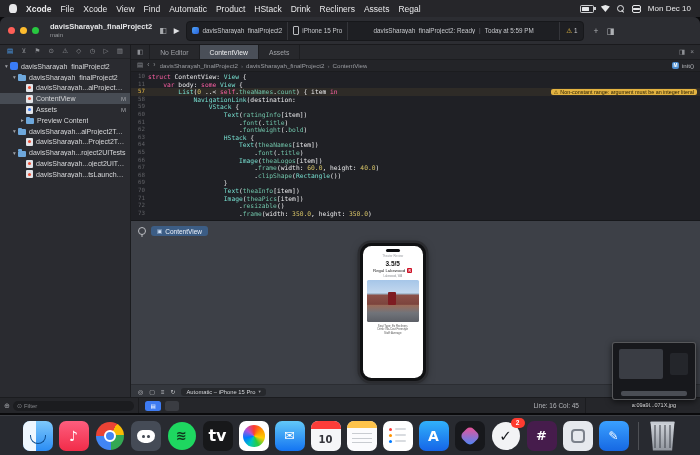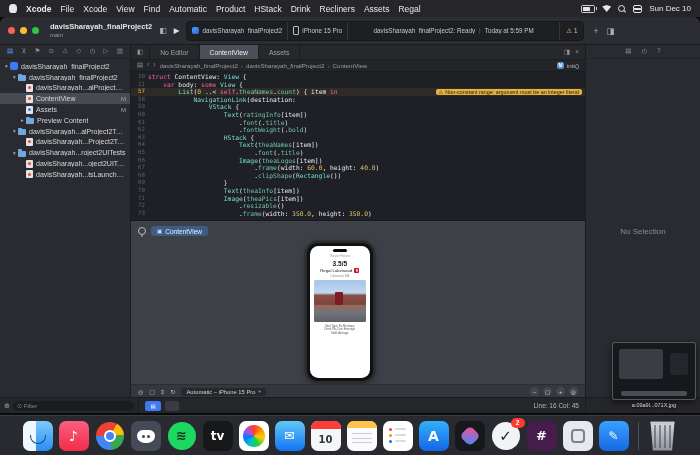--- a/index.html
+++ b/index.html
@@ -175,21 +175,21 @@
   .di-chrome{background:transparent}
   .di-chrome::before{content:"";position:absolute;inset:1px;border-radius:50%;background:conic-gradient(from -90deg,#ea4335 0 120deg,#fbbc05 0 175deg,#34a853 0 265deg,#4285f4 0 360deg)}
   .di-chrome::after{content:"";position:absolute;inset:9px;border-radius:50%;background:#4285f4;border:2.5px solid #fff}
   .di-discord{background:#454b56}
   .di-discord::before{content:"";position:absolute;left:6px;right:6px;top:9px;height:13px;background:#fff;border-radius:7px 7px 9px 9px}
   .di-discord::after{content:"";position:absolute;left:11px;top:14px;width:3px;height:3.5px;background:#454b56;border-radius:50%;box-shadow:5px 0 0 #454b56}
   .di-spotify{background:transparent}
   .di-spotify::before{content:"";position:absolute;inset:1px;border-radius:50%;background:#1ed760}
   .di-spotify .dglyph{color:#10351c;font-size:13px}
   .di-tv{background:#17181a}
-  .di-tv .dglyph{font-size:12px}
+  .di-tv .dglyph{font-size:16px}
   .di-photos{background:#fff}
   .di-photos::before{content:"";position:absolute;inset:4px;border-radius:50%;
     background:conic-gradient(#fe3b30,#ff9500,#ffcc02,#28cd41,#00c7be,#007aff,#af52de,#fe3b30)}
   .di-mail{background:linear-gradient(180deg,#62c8f8,#1374f2)}
   .di-mail .dglyph{font-size:13px;font-weight:normal}
   .di-calendar{background:#f5f6f8}
   .di-calendar::before{content:"";position:absolute;top:0;left:0;right:0;height:8px;background:#fc3d39;border-radius:7px 7px 0 0}
   .di-calendar .dglyph{color:#33343a;font-size:10px;padding-top:7px}
   .di-notes{background:#fbfbfd}
   .di-notes::before{content:"";position:absolute;top:0;left:0;right:0;height:7px;background:#fec34a;border-radius:7px 7px 0 0}
@@ -232,21 +232,21 @@
         <span class="menu-item">Drink</span>
         <span class="menu-item">Recliners</span>
         <span class="menu-item">Assets</span>
         <span class="menu-item">Regal</span>
       </nav>
     <div class="mb-right">
       <span class="bat-ic"></span>
       <span class="wifi-ic"></span>
       <span class="search-ic"></span>
       <span class="cc-ic"></span>
-      <span class="mb-date">Sun Dec 10</span>
+      <span class="mb-date">Mon Dec 10</span>
     </div>
   </div>
 
   <div class="window">
 
     <div class="toolbar">
       <div class="lights">
         <span class="light red"></span>
         <span class="light yellow"></span>
         <span class="light green"></span>
@@ -454,28 +454,20 @@
             <span class="zcl">
                 <span class="zbtn">−</span>
                 <span class="zbtn">▢</span>
                 <span class="zbtn">+</span>
                 <span class="zbtn">◎</span>
               </span>
           </div>
         </div>
       </section>
 
-      <aside class="inspector">
-        <div class="insp-tabs">
-            <span class="itab">▤</span>
-            <span class="itab">◴</span>
-            <span class="itab">?</span>
-          </div>
-        <div class="no-selection">No Selection</div>
-      </aside>
     </div>
 
     <div class="bottomstrip">
       <div class="bs bs-nav">
         <span class="bs-plus">⊕</span>
         <div class="filter-field">
           <span class="ff-ic">⊙</span>
           <span class="ff-tx">Filter</span>
         </div>
       </div>

